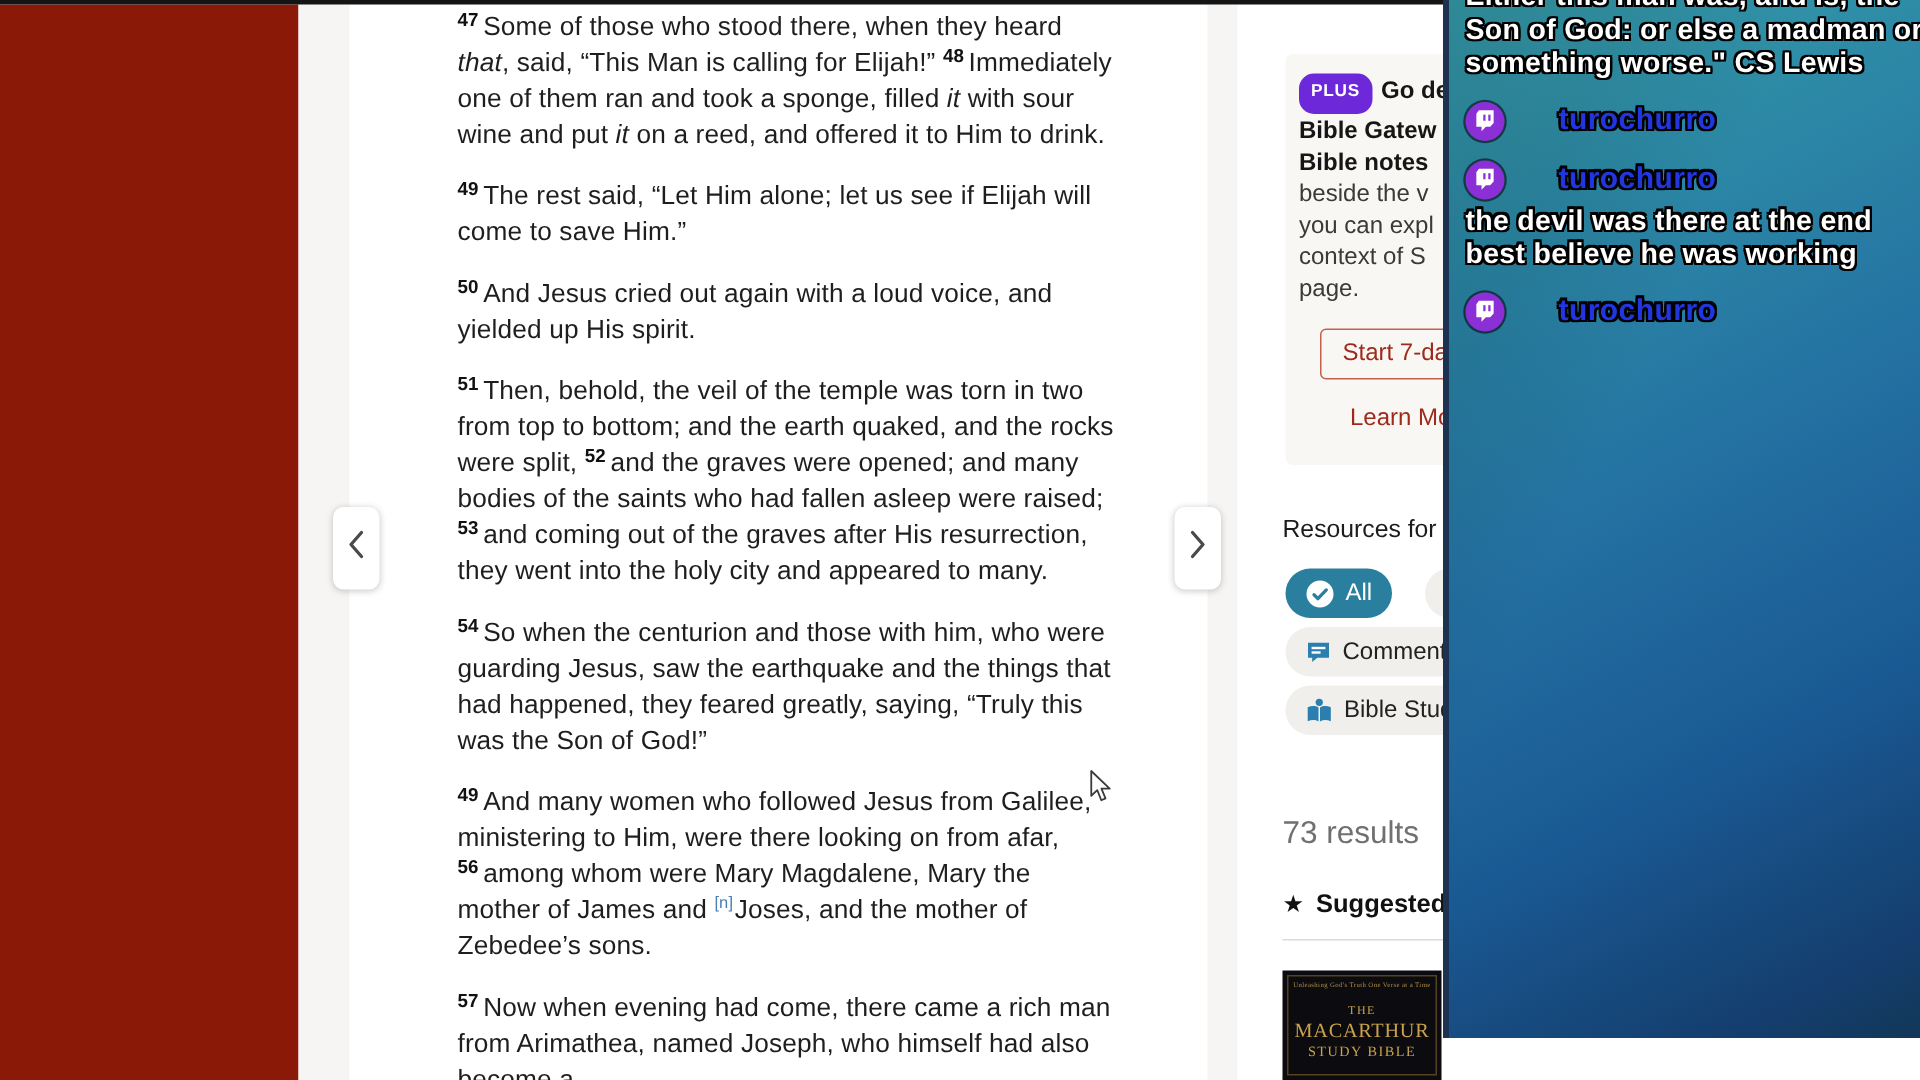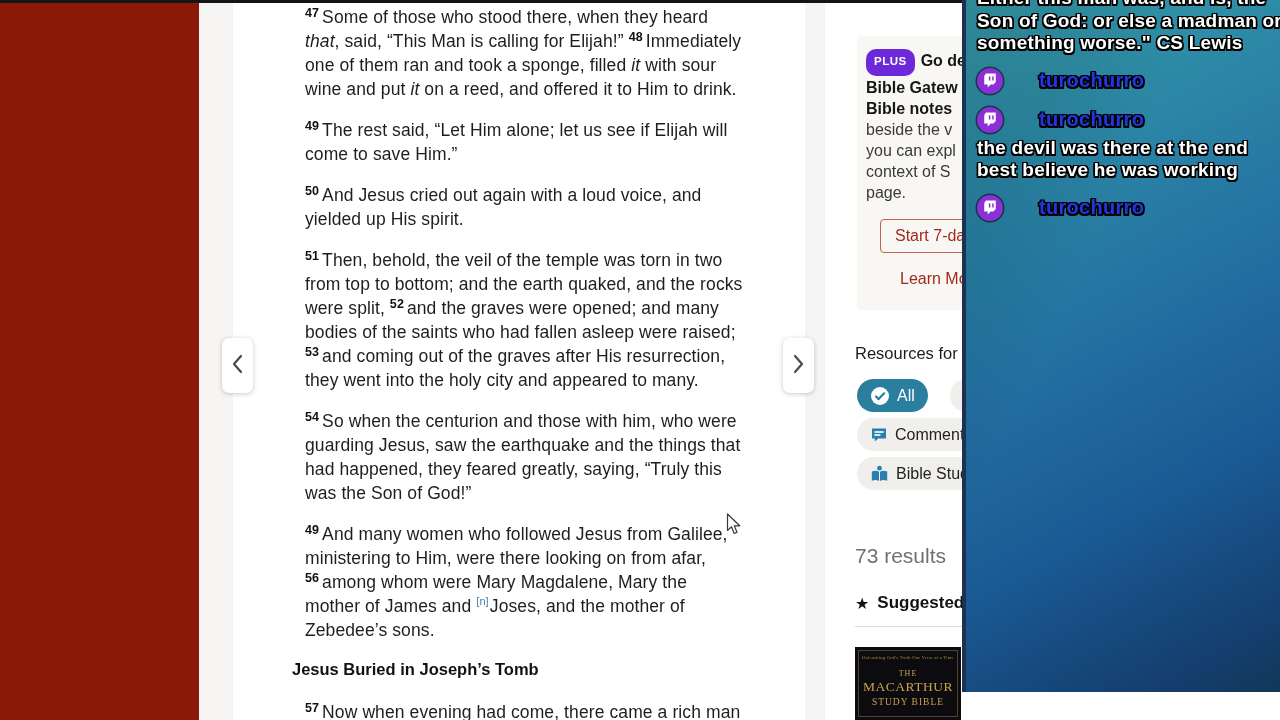--- a/index.html
+++ b/index.html
@@ -87,21 +87,20 @@
 <div class="abs content-panel"></div>
 <div class="abs sidebar-panel"></div>
 
 <div id="bible" class="abs bible">
     <p><sup class="vnum">47</sup><span>Some of those who stood there, when they heard </span><span class="it">that</span><span>, said, “This Man is calling for Elijah!” </span><sup class="vnum">48</sup><span>Immediately one of them ran and took a sponge, filled </span><span class="it">it</span><span> with sour wine and put </span><span class="it">it</span><span> on a reed, and offered it to Him to drink.</span></p>
     <p><sup class="vnum">49</sup><span>The rest said, “Let Him alone; let us see if Elijah will come to save Him.”</span></p>
     <p><sup class="vnum">50</sup><span>And Jesus cried out again with a loud voice, and yielded up His spirit.</span></p>
     <p><sup class="vnum">51</sup><span>Then, behold, the veil of the temple was torn in two from top to bottom; and the earth quaked, and the rocks were split, </span><sup class="vnum">52</sup><span>and the graves were opened; and many bodies of the saints who had fallen asleep were raised; </span><sup class="vnum">53</sup><span>and coming out of the graves after His resurrection, they went into the holy city and appeared to many.</span></p>
     <p><sup class="vnum">54</sup><span>So when the centurion and those with him, who were guarding Jesus, saw the earthquake and the things that had happened, they feared greatly, saying, “Truly this was the Son of God!”</span></p>
     <p><sup class="vnum">49</sup><span>And many women who followed Jesus from Galilee, ministering to Him, were there looking on from afar, </span><sup class="vnum">56</sup><span>among whom were Mary Magdalene, Mary the mother of James and </span><a class="fnote">[n]</a><span>Joses, and the mother of Zebedee’s sons.</span></p>
-    <h3>Jesus Buried in Joseph’s Tomb</h3>
     <p><sup class="vnum">57</sup><span>Now when evening had come, there came a rich man from Arimathea, named Joseph, who himself had also become a</span></p>
   </div>
 
 <div class="abs nav-btn nav-left">
   <span>
     <svg width="11" height="20" viewBox="0 0 11 20">
         <polyline points="9,2 2,10 9,18" fill="none" stroke="#4a4a4a" stroke-width="2.2" stroke-linecap="round" stroke-linejoin="round"></polyline>
       </svg>
   </span>
 </div>

